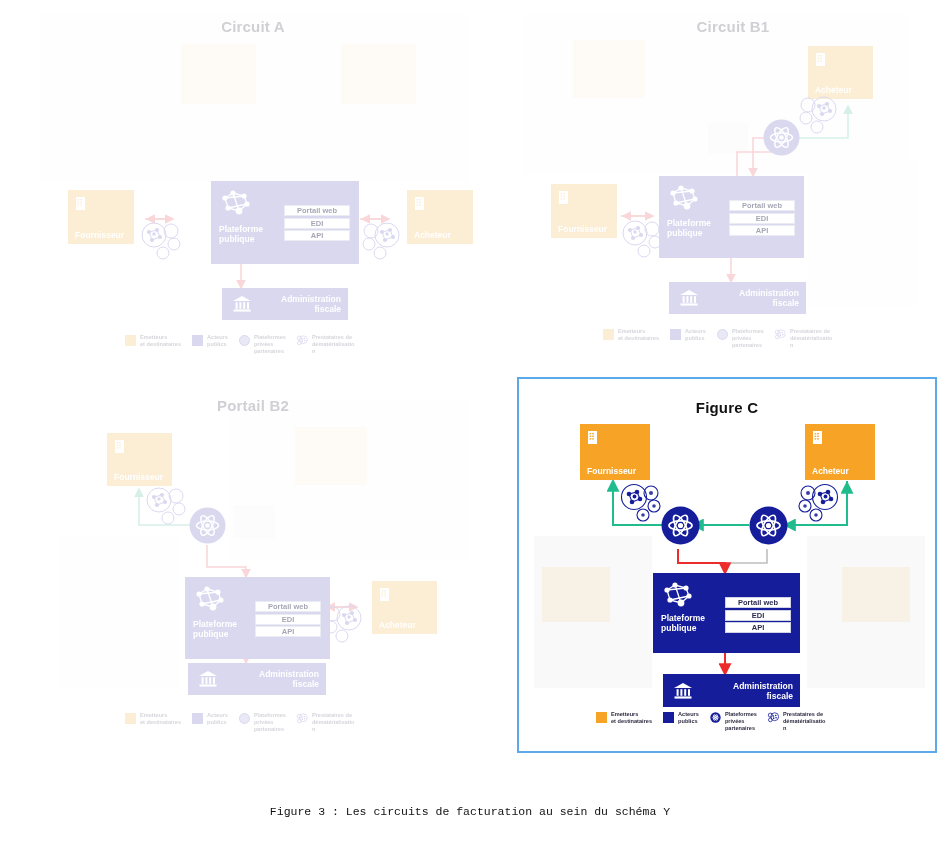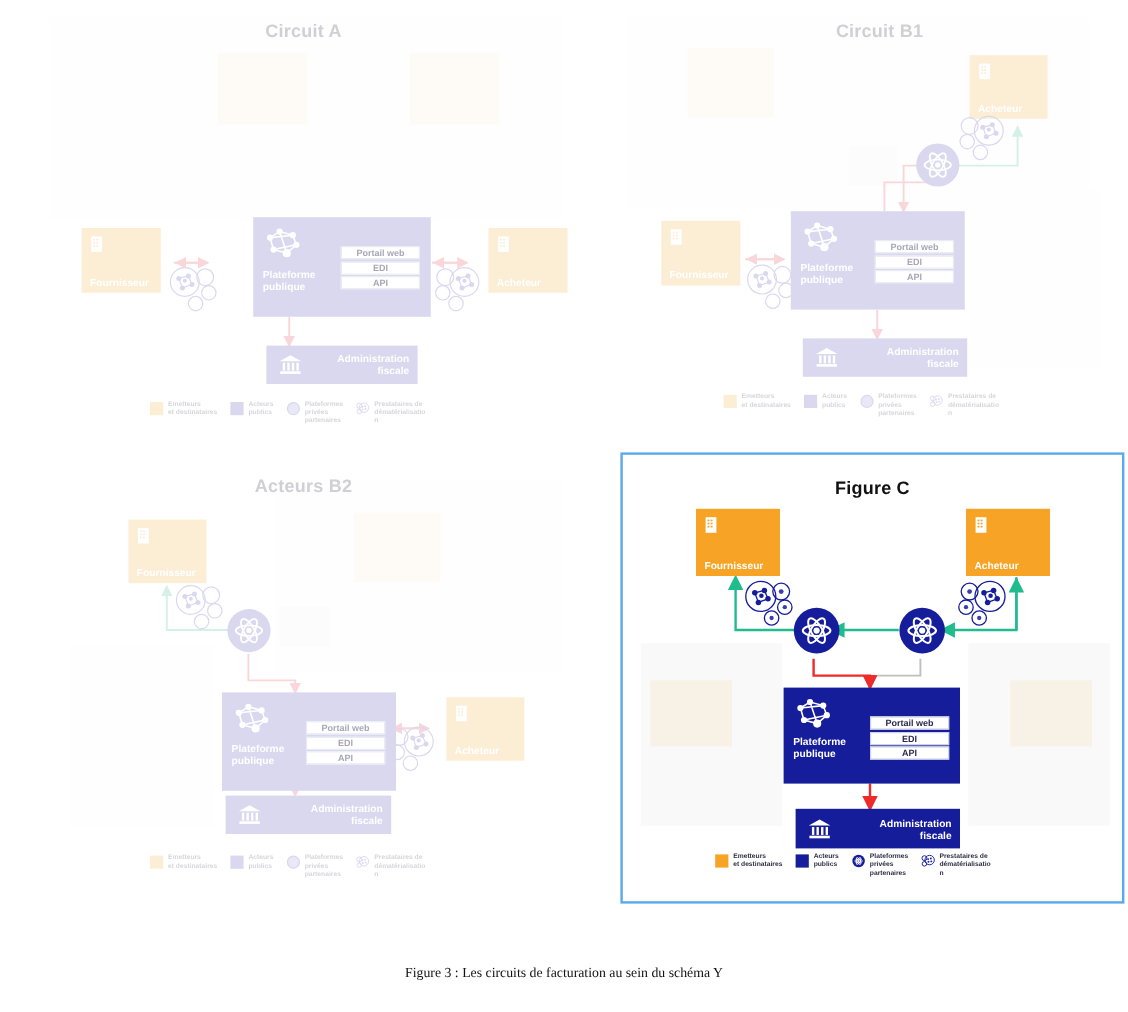--- a/index.html
+++ b/index.html
@@ -71,21 +71,21 @@
   
   .legend{position:absolute;display:flex;align-items:flex-start;}
   .legend-item{display:flex;align-items:flex-start;margin-right:11px;}
   .legend-swatch{width:11px;height:11px;flex:0 0 auto;margin-right:4px;margin-top:1px;}
   .legend-swatch.round{border-radius:50%;}
   .legend-text{font-size:5.6px;line-height:7.2px;font-weight:600;max-width:52px;}
 
   
   .caption{
     position:absolute;left:0;top:805px;width:940px;text-align:center;
-    font-size:11.5px;color:#111;font-family:Liberation Serif, serif;
+    font-size:11.5px;color:#111;font-family:Liberation Mono, monospace;
   }
 
   svg{overflow:visible;}
   .arrow-layer{position:absolute;left:0;top:0;pointer-events:none;}
 </style>
 </head>
 <body>
 
 <div class="figure-root">
 
@@ -471,21 +471,21 @@
     </div>
   </div>
 
   <div class="panel faded" id="panel-b2" style="left:33px;top:385px;width:440px;height:355px;">
 
     <div class="ghost" style="position:absolute;left:196px;top:14px;width:240px;height:160px;background:#ededf0;"></div>
     <div class="ghost" style="position:absolute;left:262px;top:42px;width:72px;height:58px;background:#F7A325;"></div>
     <div class="ghost" style="position:absolute;left:200px;top:120px;width:42px;height:34px;background:#bbbbbb;"></div>
     <div class="ghost" style="position:absolute;left:26px;top:152px;width:120px;height:152px;background:#ededf0;"></div>
 
-    <div class="panel-title">Acteurs B2</div>
+    <div class="panel-title">Portail B2</div>
 
     <svg class="arrow-layer" width="440" height="355">
       <defs>
         <marker id="ah-red-b2" markerWidth="6" markerHeight="6" refX="5" refY="3" orient="auto">
           <path d="M0,0 L6,3 L0,6 z" fill="#F2A0A6"></path>
         </marker>
         <marker id="ah-green-b2" markerWidth="6" markerHeight="6" refX="5" refY="3" orient="auto">
           <path d="M0,0 L6,3 L0,6 z" fill="#9ddcc6"></path>
         </marker>
       </defs>

